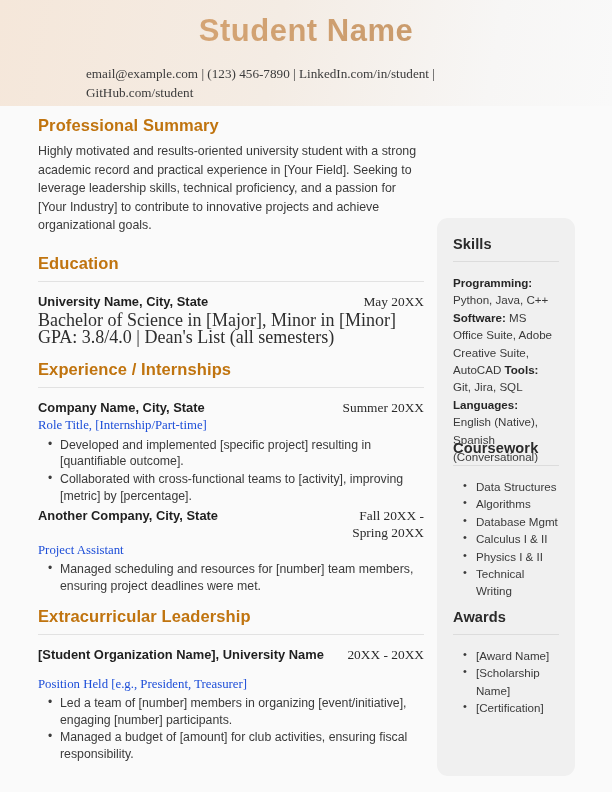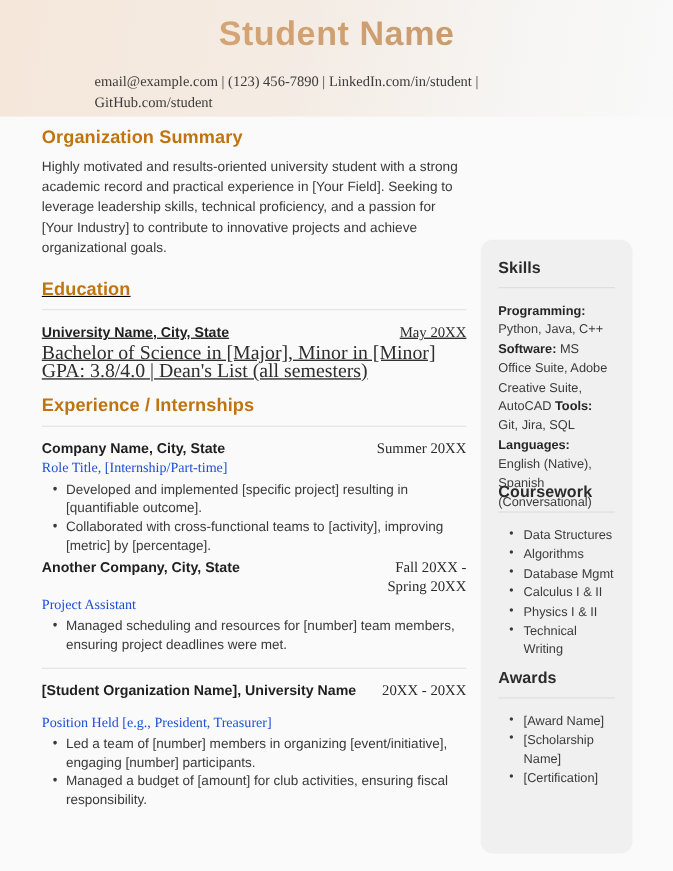--- a/index.html
+++ b/index.html
@@ -76,21 +76,21 @@
     height: 1px;
     background: #e2e2e2;
     margin: 8px 0 11px 0;
   }
   .summary-text {
     font-size: 12.4px;
     line-height: 18.6px;
     color: #3a3a3a;
     margin: 7px 0 0 0;
   }
-  .sec-gap-education { margin-top: 19px; text-decoration: underline; }
+  .sec-gap-education { margin-top: 19px; }
   .sec-gap-experience { margin-top: 14px; }
   .sec-gap-extra { margin-top: 12px; }
 
   .entry { margin-bottom: 2px; }
   .entry-head {
     display: flex;
     align-items: flex-start;
     justify-content: space-between;
     gap: 10px;
   }
@@ -213,21 +213,21 @@
 <div class="page">
 
   <div class="header">
     <div class="name">Student Name</div>
     <div class="contact">email@example.com | (123) 456-7890 | LinkedIn.com/in/student | GitHub.com/student</div>
   </div>
 
   <div class="left-col">
 
     <div>
-      <div class="section-title">Organization Summary</div>
+      <div class="section-title">Professional Summary</div>
       <p class="summary-text">Highly motivated and results-oriented university student with a strong academic record and practical experience in [Your Field]. Seeking to leverage leadership skills, technical proficiency, and a passion for [Your Industry] to contribute to innovative projects and achieve organizational goals.</p>
     </div>
 
     <div class="sec-gap-education">
       <div class="section-title">Education</div>
       <div class="rule"></div>
       <div class="entry">
         <div class="entry-head">
           <div class="entry-org">University Name, City, State</div>
           <div class="entry-date">May 20XX</div>
@@ -261,20 +261,21 @@
           <div class="entry-date">Fall 20XX - Spring 20XX</div>
         </div>
         <div class="entry-sub">Project Assistant</div>
         <ul class="bullets">
           <li>Managed scheduling and resources for [number] team members, ensuring project deadlines were met.</li>
         </ul>
       </div>
     </div>
 
     <div class="sec-gap-extra">
+      <div class="section-title">Extracurricular Leadership</div>
       <div class="rule"></div>
       <div class="entry">
         <div class="entry-head">
           <div class="entry-org">[Student Organization Name], University Name</div>
           <div class="entry-date">20XX - 20XX</div>
         </div>
         <div class="entry-sub entry-sub-gap">Position Held [e.g., President, Treasurer]</div>
         <ul class="bullets">
           <li>Led a team of [number] members in organizing [event/initiative], engaging [number] participants.</li>
           <li>Managed a budget of [amount] for club activities, ensuring fiscal responsibility.</li>

